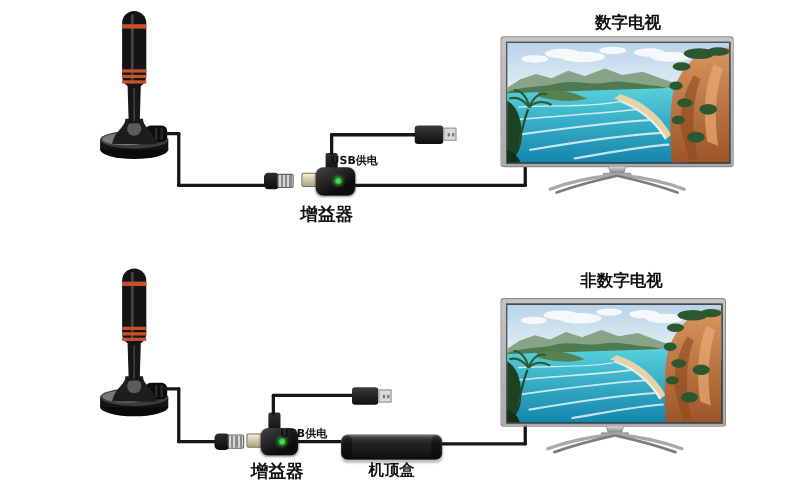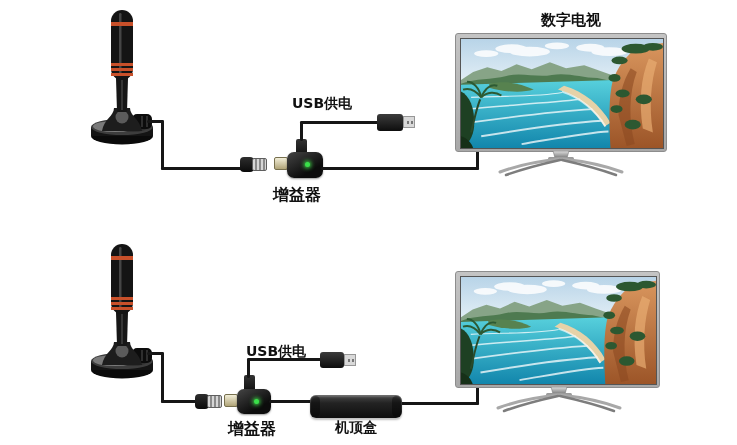--- a/index.html
+++ b/index.html
@@ -3,21 +3,21 @@
 <meta charset="utf-8">
 <style>
   html,body{margin:0;padding:0;background:#fff;}
   #canvas{
     position:relative;width:737px;height:445px;background:var(--background,#fff);
     overflow:hidden;font-family:"DejaVu Sans","Liberation Sans",sans-serif;
   }
   .row{position:absolute;inset:0;}
   .lbl{position:absolute;transform:translateX(-50%);white-space:nowrap;color:#111;font-weight:bold;}
   .lbl-tv{font-size:15px;}
-  .lbl-usb{font-size:14px;}
+  .lbl-usb{font-size:10px;margin-top:44px;}
   .lbl-amp{font-size:16px;font-family:Liberation Mono, monospace;}
   .lbl-stb{font-size:14px;}
   .cable{position:absolute;background:var(--cable,#161616);border-radius:1.5px;}
   
   .svgbox{position:absolute;}
   .svgbox svg{display:block;width:100%;height:100%;}
   
   .tv{
     position:absolute;background:linear-gradient(#c4c4c4,#a8a8a8);
     border:1px solid #8d8d8d;border-radius:3px;padding:4px;box-sizing:border-box;
@@ -262,15 +262,16 @@
     </div>
     <div class="svgbox" style="left:494px;top:387px;width:130px;height:26px;">
       <svg viewBox="0 0 130 26" preserveAspectRatio="none">
           <use href="#tvstand"></use>
         </svg>
     </div>
 
     <div class="lbl lbl-usb" style="left:276px;top:343px;">USB供电</div>
     <div class="lbl lbl-amp" style="left:252px;top:419px;">增益器</div>
     <div class="lbl lbl-stb" style="left:356px;top:419px;">机顶盒</div>
+    <div class="lbl lbl-tv" style="left:565px;top:246px;">非数字电视</div>
   </section>
 
 </div>
 
 </body></html>

